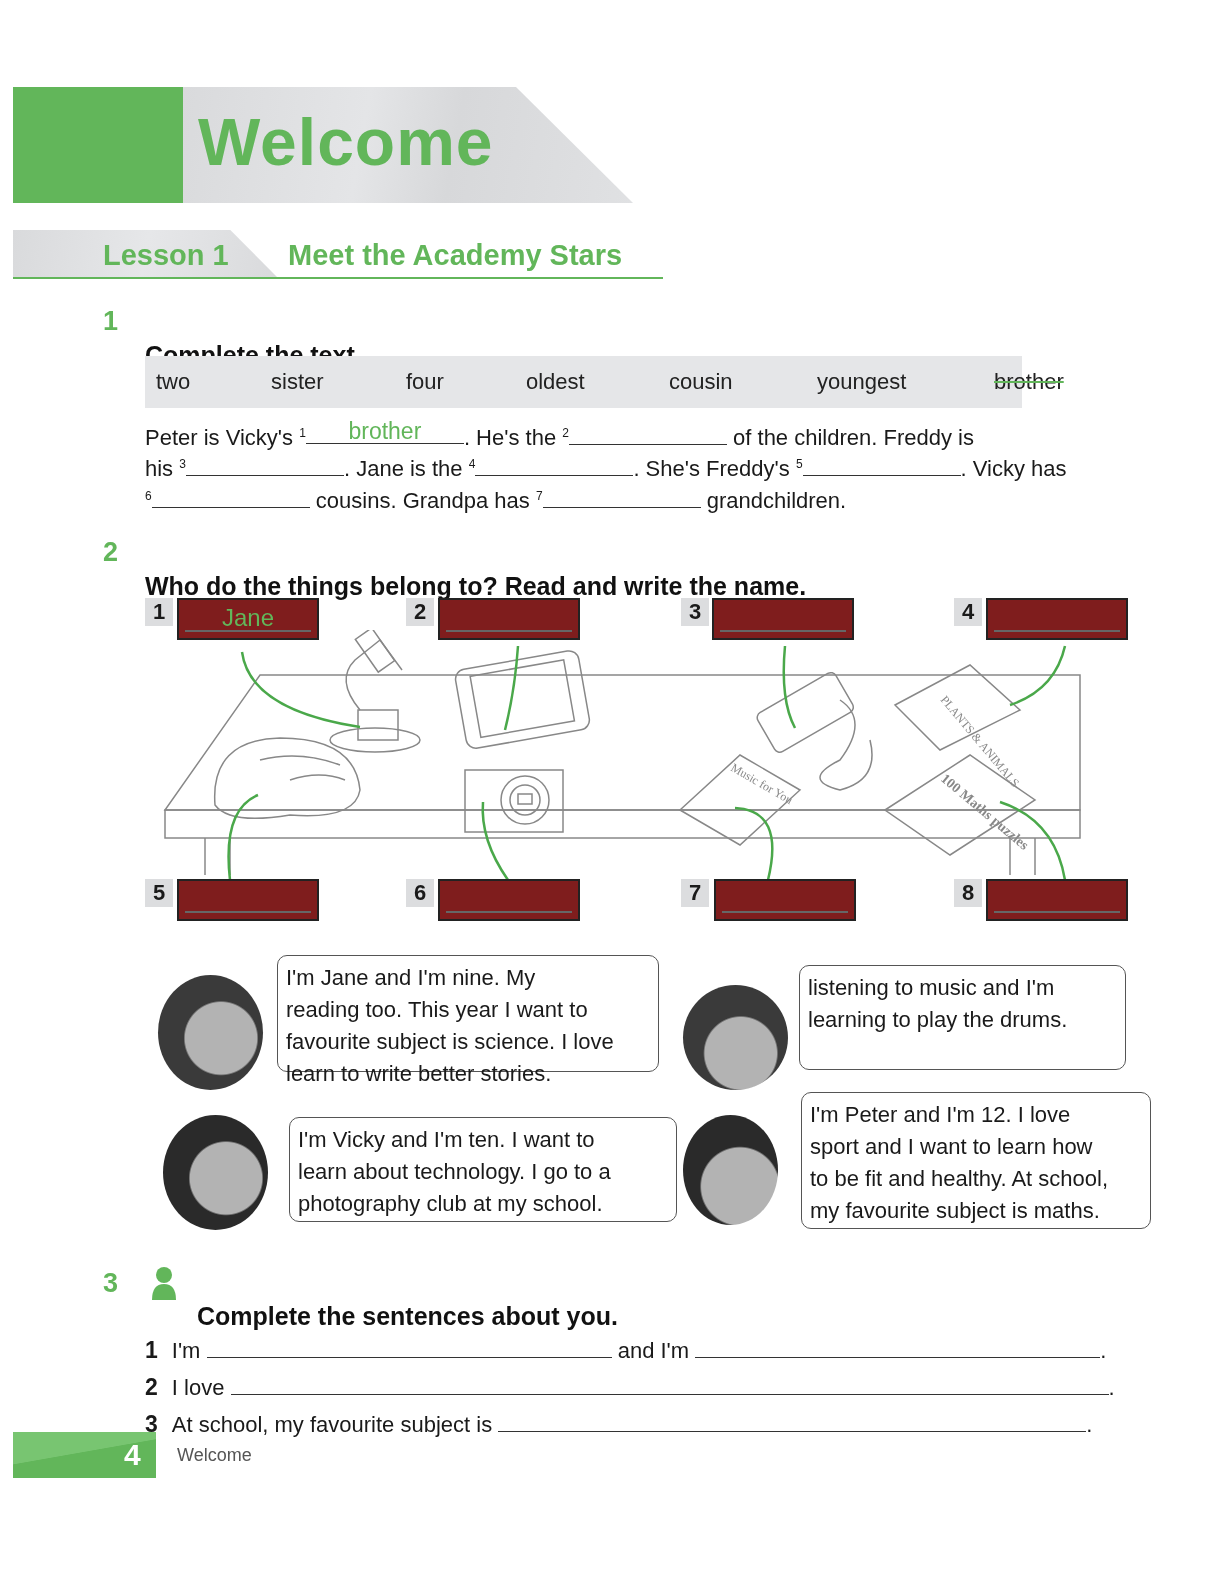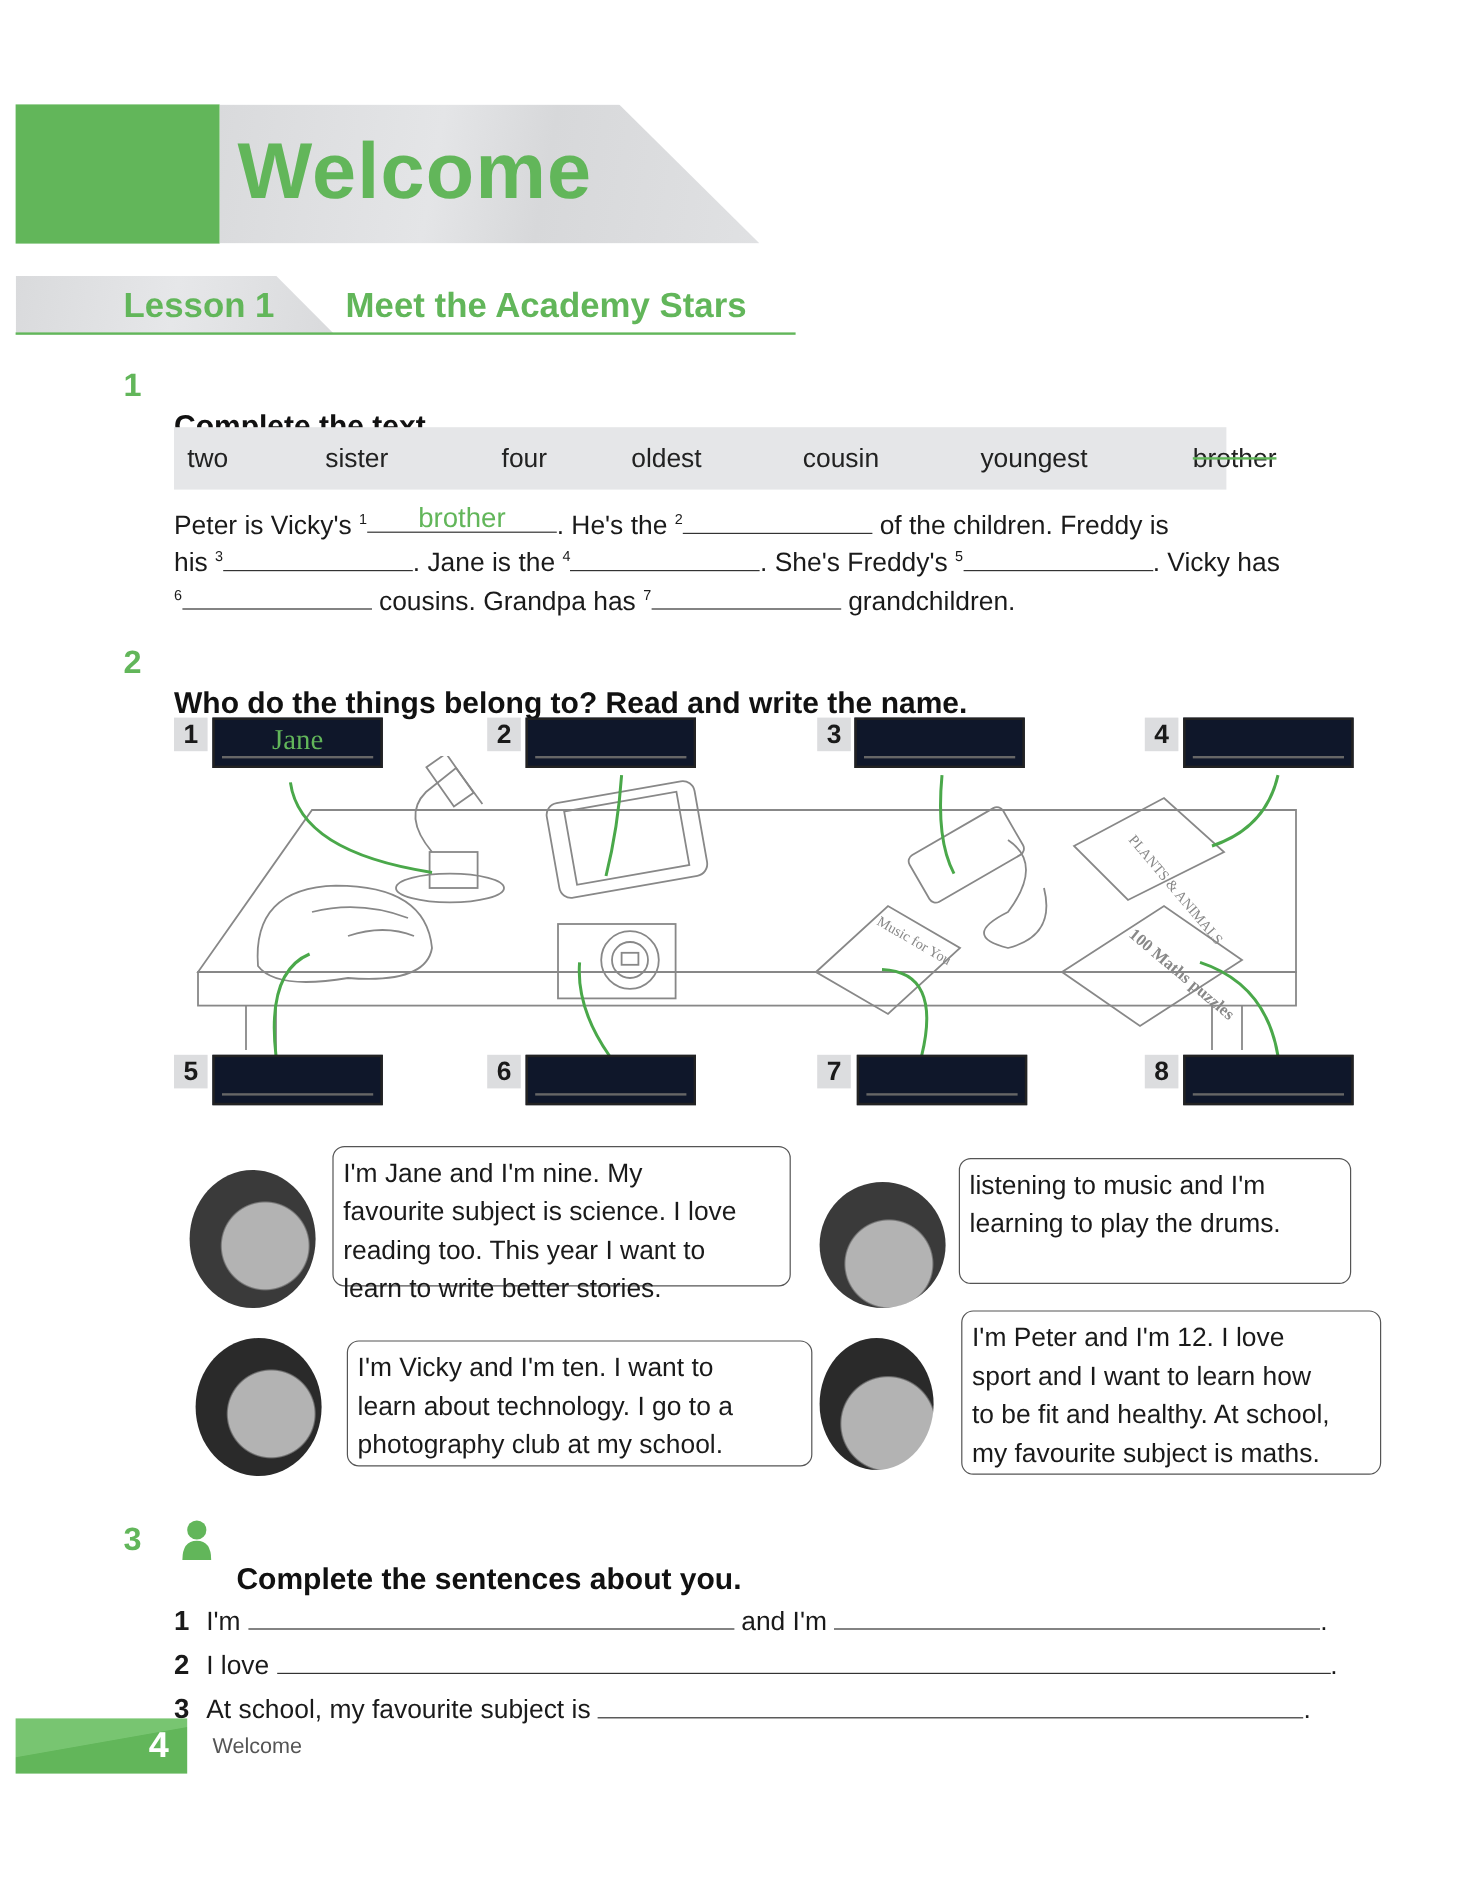--- a/index.html
+++ b/index.html
@@ -31,21 +31,21 @@
   .struck { text-decoration: line-through; text-decoration-color: #62b65a; text-decoration-thickness: 2px; }
 
   .para-line { position: absolute; left: 145px; font-size: 22px; color: #1a1a1a; white-space: nowrap; }
   .blank { display: inline-block; border-bottom: 1.5px solid #333; height: 20px; vertical-align: baseline; text-align: center; }
   .answer { color: #62b65a; font-size: 23px; position: relative; top: -6px; }
   sup { font-size: 12px; }
 
   
   .numtag { position: absolute; width: 28px; height: 28px; background: #dcdddf; font-size: 22px; font-weight: 700;
             text-align: center; line-height: 28px; }
-  .namebox { position: absolute; width: 142px; height: 42px; border: 2px solid #222; background: #0f172a; font-family: Liberation Serif, serif; }
+  .namebox { position: absolute; width: 142px; height: 42px; border: 2px solid #222; background: #7f1d1d; }
   .namebox .uline { position: absolute; left: 6px; right: 6px; bottom: 6px; height: 2px; background: #666; }
   .namebox .val { position: absolute; left: 0; right: 0; top: 4px; text-align: center; color: #62b65a; font-size: 24px; }
 
   
   .bubble { position: absolute; border: 1.5px solid #555; border-radius: 10px; background: #fff;
             font-size: 22px; line-height: 32px; padding: 6px 8px; color: #1a1a1a; }
   .avatar { position: absolute; border-radius: 50%; background: #9a9a9a; overflow: hidden; }
 
   
   .ex3-line { position: absolute; left: 145px; font-size: 22px; white-space: nowrap; margin-top: 23px; }
@@ -69,21 +69,21 @@
 <div id="lesson-line" class="abs"></div>
 <div id="lesson-label" class="abs">Lesson 1</div>
 <div id="lesson-title" class="abs">Meet the Academy Stars</div>
 
 <div class="abs ex-num" style="left:103px;top:306px;">1</div>
 <div class="abs ex-title" style="left:145px;top:309px;">Complete the text.</div>
 
 <div id="word-box" class="abs">
   <span class="word" style="left:11px;">two</span>
   <span class="word" style="left:126px;">sister</span>
-  <span class="word" style="left:261px;margin-left:12px;">four</span>
+  <span class="word" style="left:261px;">four</span>
   <span class="word" style="left:381px;">oldest</span>
   <span class="word" style="left:524px;">cousin</span>
   <span class="word" style="left:672px;">youngest</span>
   <span class="word struck" style="left:849px;">brother</span>
 </div>
 
 <div class="para-line" style="top:424px;">
   <span>Peter is Vicky's</span> <sup>1</sup><span class="blank" style="width:158px;"><span class="answer">brother</span></span><span>. He's the</span> <sup>2</sup><span class="blank" style="width:158px;"></span> <span>of the children. Freddy is</span>
 </div>
 <div class="para-line" style="top:456px;">
@@ -196,22 +196,22 @@
     <div class="uline"></div>
   </div>
 <div class="numtag" style="left:954px;top:879px;">8</div>
 <div class="namebox" style="left:986px;top:879px;">
     <div class="uline"></div>
   </div>
 
 <div class="avatar" style="left:158px;top:975px;width:105px;height:115px;background:radial-gradient(circle at 60% 55%, #b3b3b3 40%, #3a3a3a 42%);"></div>
 <div class="bubble" style="left:277px;top:955px;width:382px;height:117px;">
   <div>I'm Jane and I'm nine. My</div>
+  <div>reading too. This year I want to</div>
   <div>favourite subject is science. I love</div>
-  <div>reading too. This year I want to</div>
   <div>learn to write better stories.</div>
 </div>
 
 <div class="avatar" style="left:683px;top:985px;width:105px;height:105px;background:radial-gradient(circle at 55% 65%, #b3b3b3 40%, #3a3a3a 42%);"></div>
 <div class="bubble" style="left:799px;top:965px;width:327px;height:105px;">
   <div>listening to music and I'm</div>
   <div>learning to play the drums.</div>
 </div>
 
 <div class="avatar" style="left:163px;top:1115px;width:105px;height:115px;background:radial-gradient(circle at 60% 55%, #b3b3b3 40%, #2a2a2a 42%);"></div>

